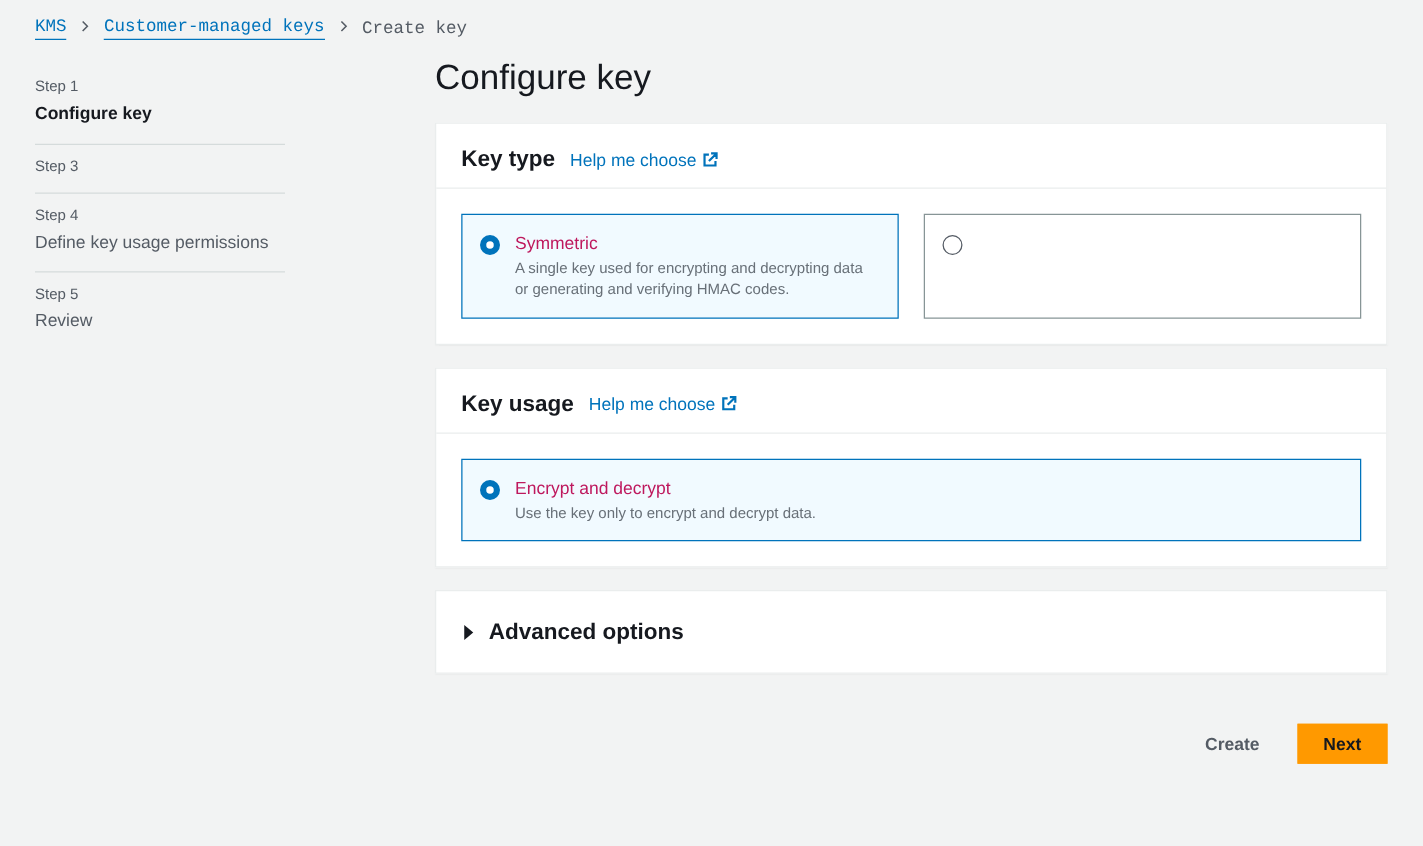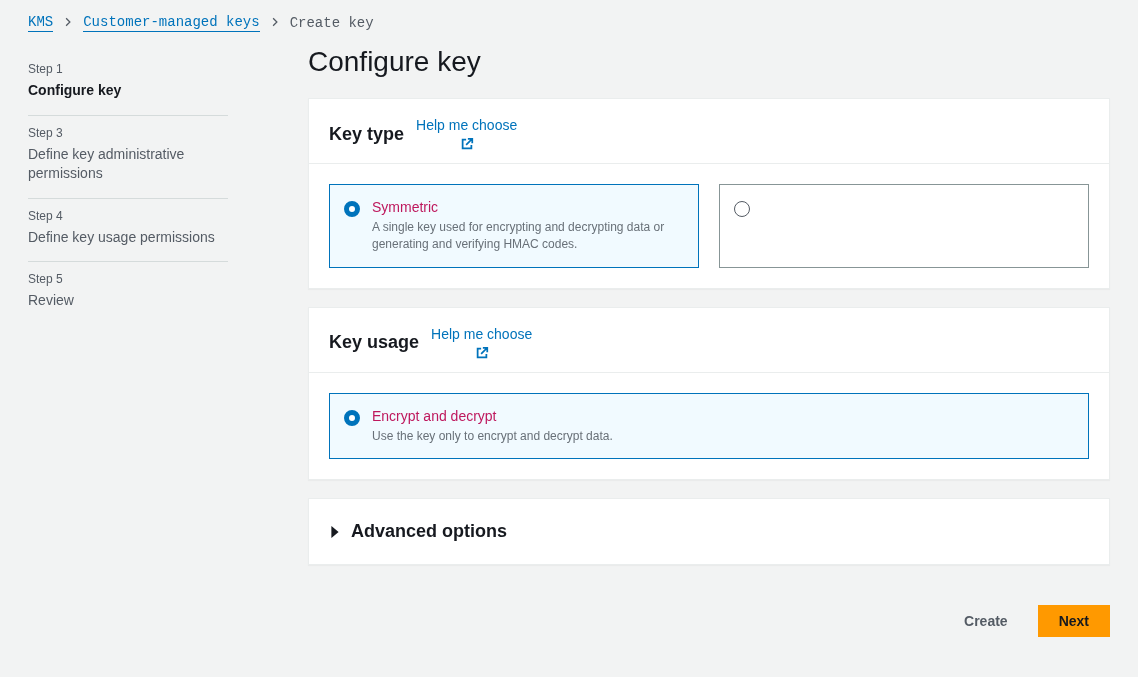--- a/index.html
+++ b/index.html
@@ -20,21 +20,21 @@
       font-size: 14px;
       font-family: Liberation Mono, monospace;
     }
     .breadcrumb .link { color: #0073bb; border-bottom: 1px solid #0073bb; padding-bottom: 1px; }
     .breadcrumb .sep { color: #545b64; font-weight: bold; }
     .breadcrumb .current { color: #545b64; }
 
     .layout {
       display: flex;
       padding: 6px 28px 30px 28px;
-      gap: 80px;
+      gap: 120px;
       justify-content: space-between;
     }
 
     .steps {
       width: 200px;
       flex-shrink: 0;
       padding-top: 6px;
     }
     .step {
       padding: 10px 0 14px 0;
@@ -69,21 +69,20 @@
     .panel-header h2 {
       font-size: 18px;
       font-weight: 700;
     }
     .help-link {
       font-size: 14px;
       color: #0073bb;
       display: inline-flex;
       align-items: center;
       gap: 4px;
-      flex-direction: column;
     }
     .ext-icon {
       width: 14px; height: 14px;
       stroke: #0073bb;
       fill: none;
       stroke-width: 2;
     }
     .tiles {
       display: flex;
       gap: 20px;
@@ -184,21 +183,20 @@
 </div>
 
 <div class="layout">
   <nav class="steps">
     <div class="step active">
       <div class="step-num">Step 1</div>
       <div class="step-title">Configure key</div>
     </div>
     <div class="step">
       <div class="step-num">Step 3</div>
-      <div class="step-title">Define key administrative permissions</div>
     </div>
     <div class="step">
       <div class="step-num">Step 4</div>
       <div class="step-title">Define key usage permissions</div>
     </div>
     <div class="step">
       <div class="step-num">Step 5</div>
       <div class="step-title">Review</div>
     </div>
   </nav>

